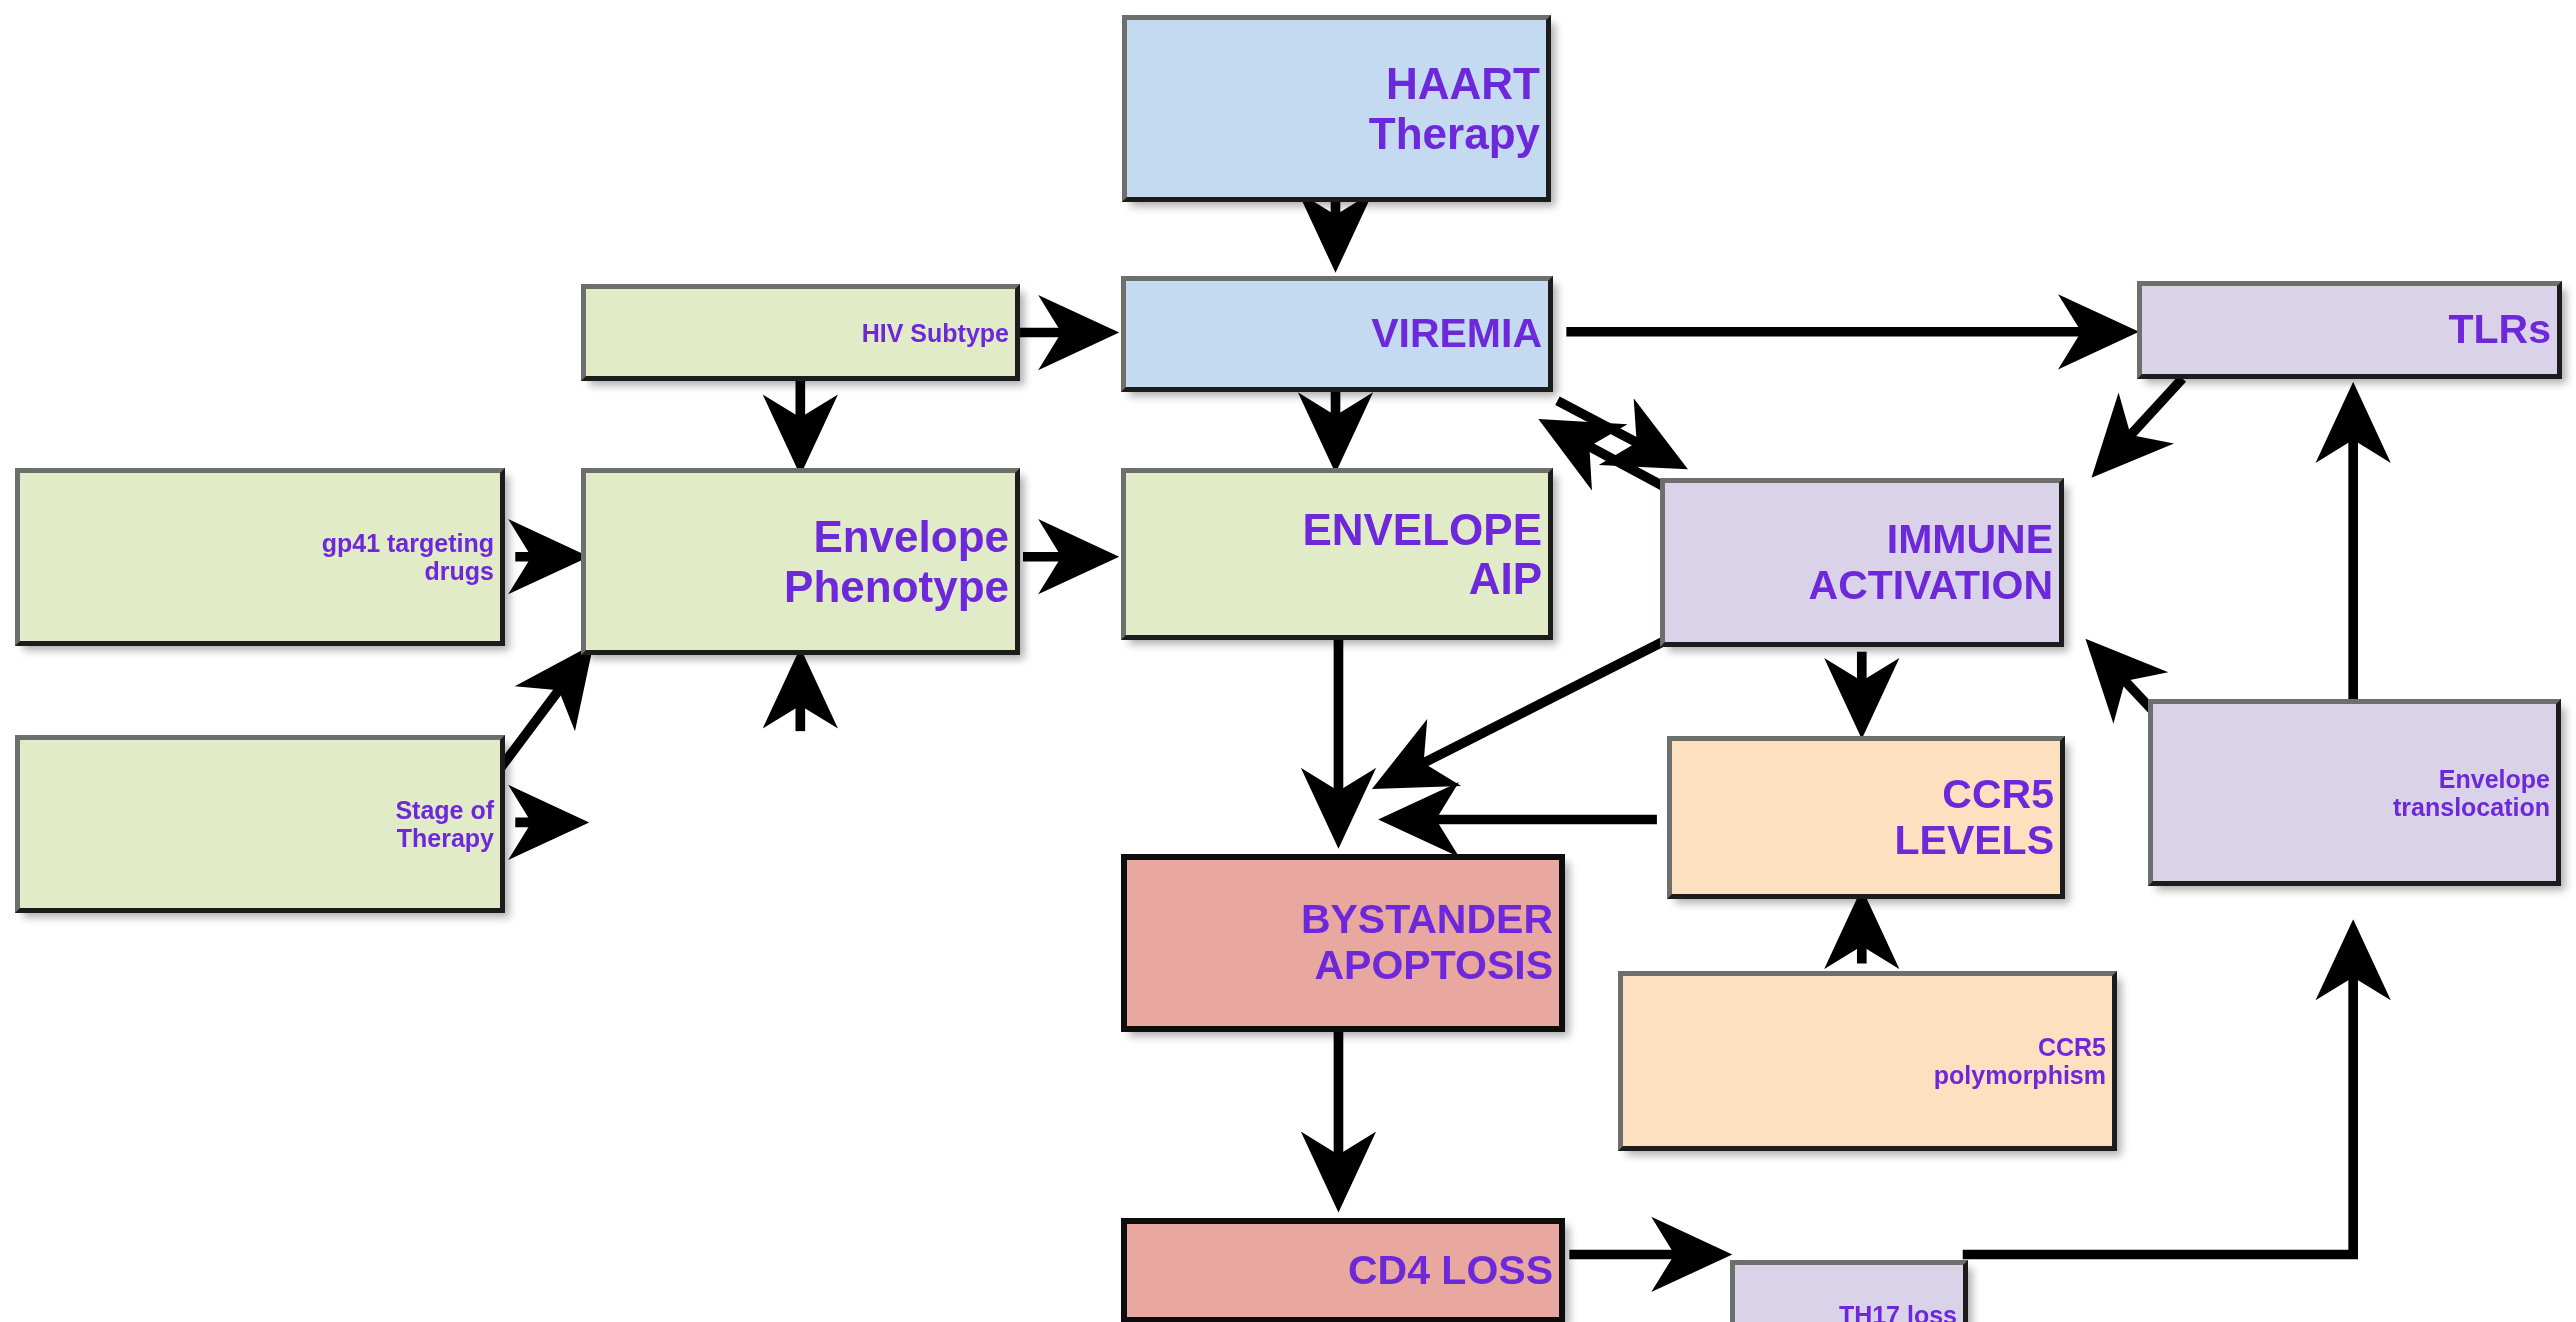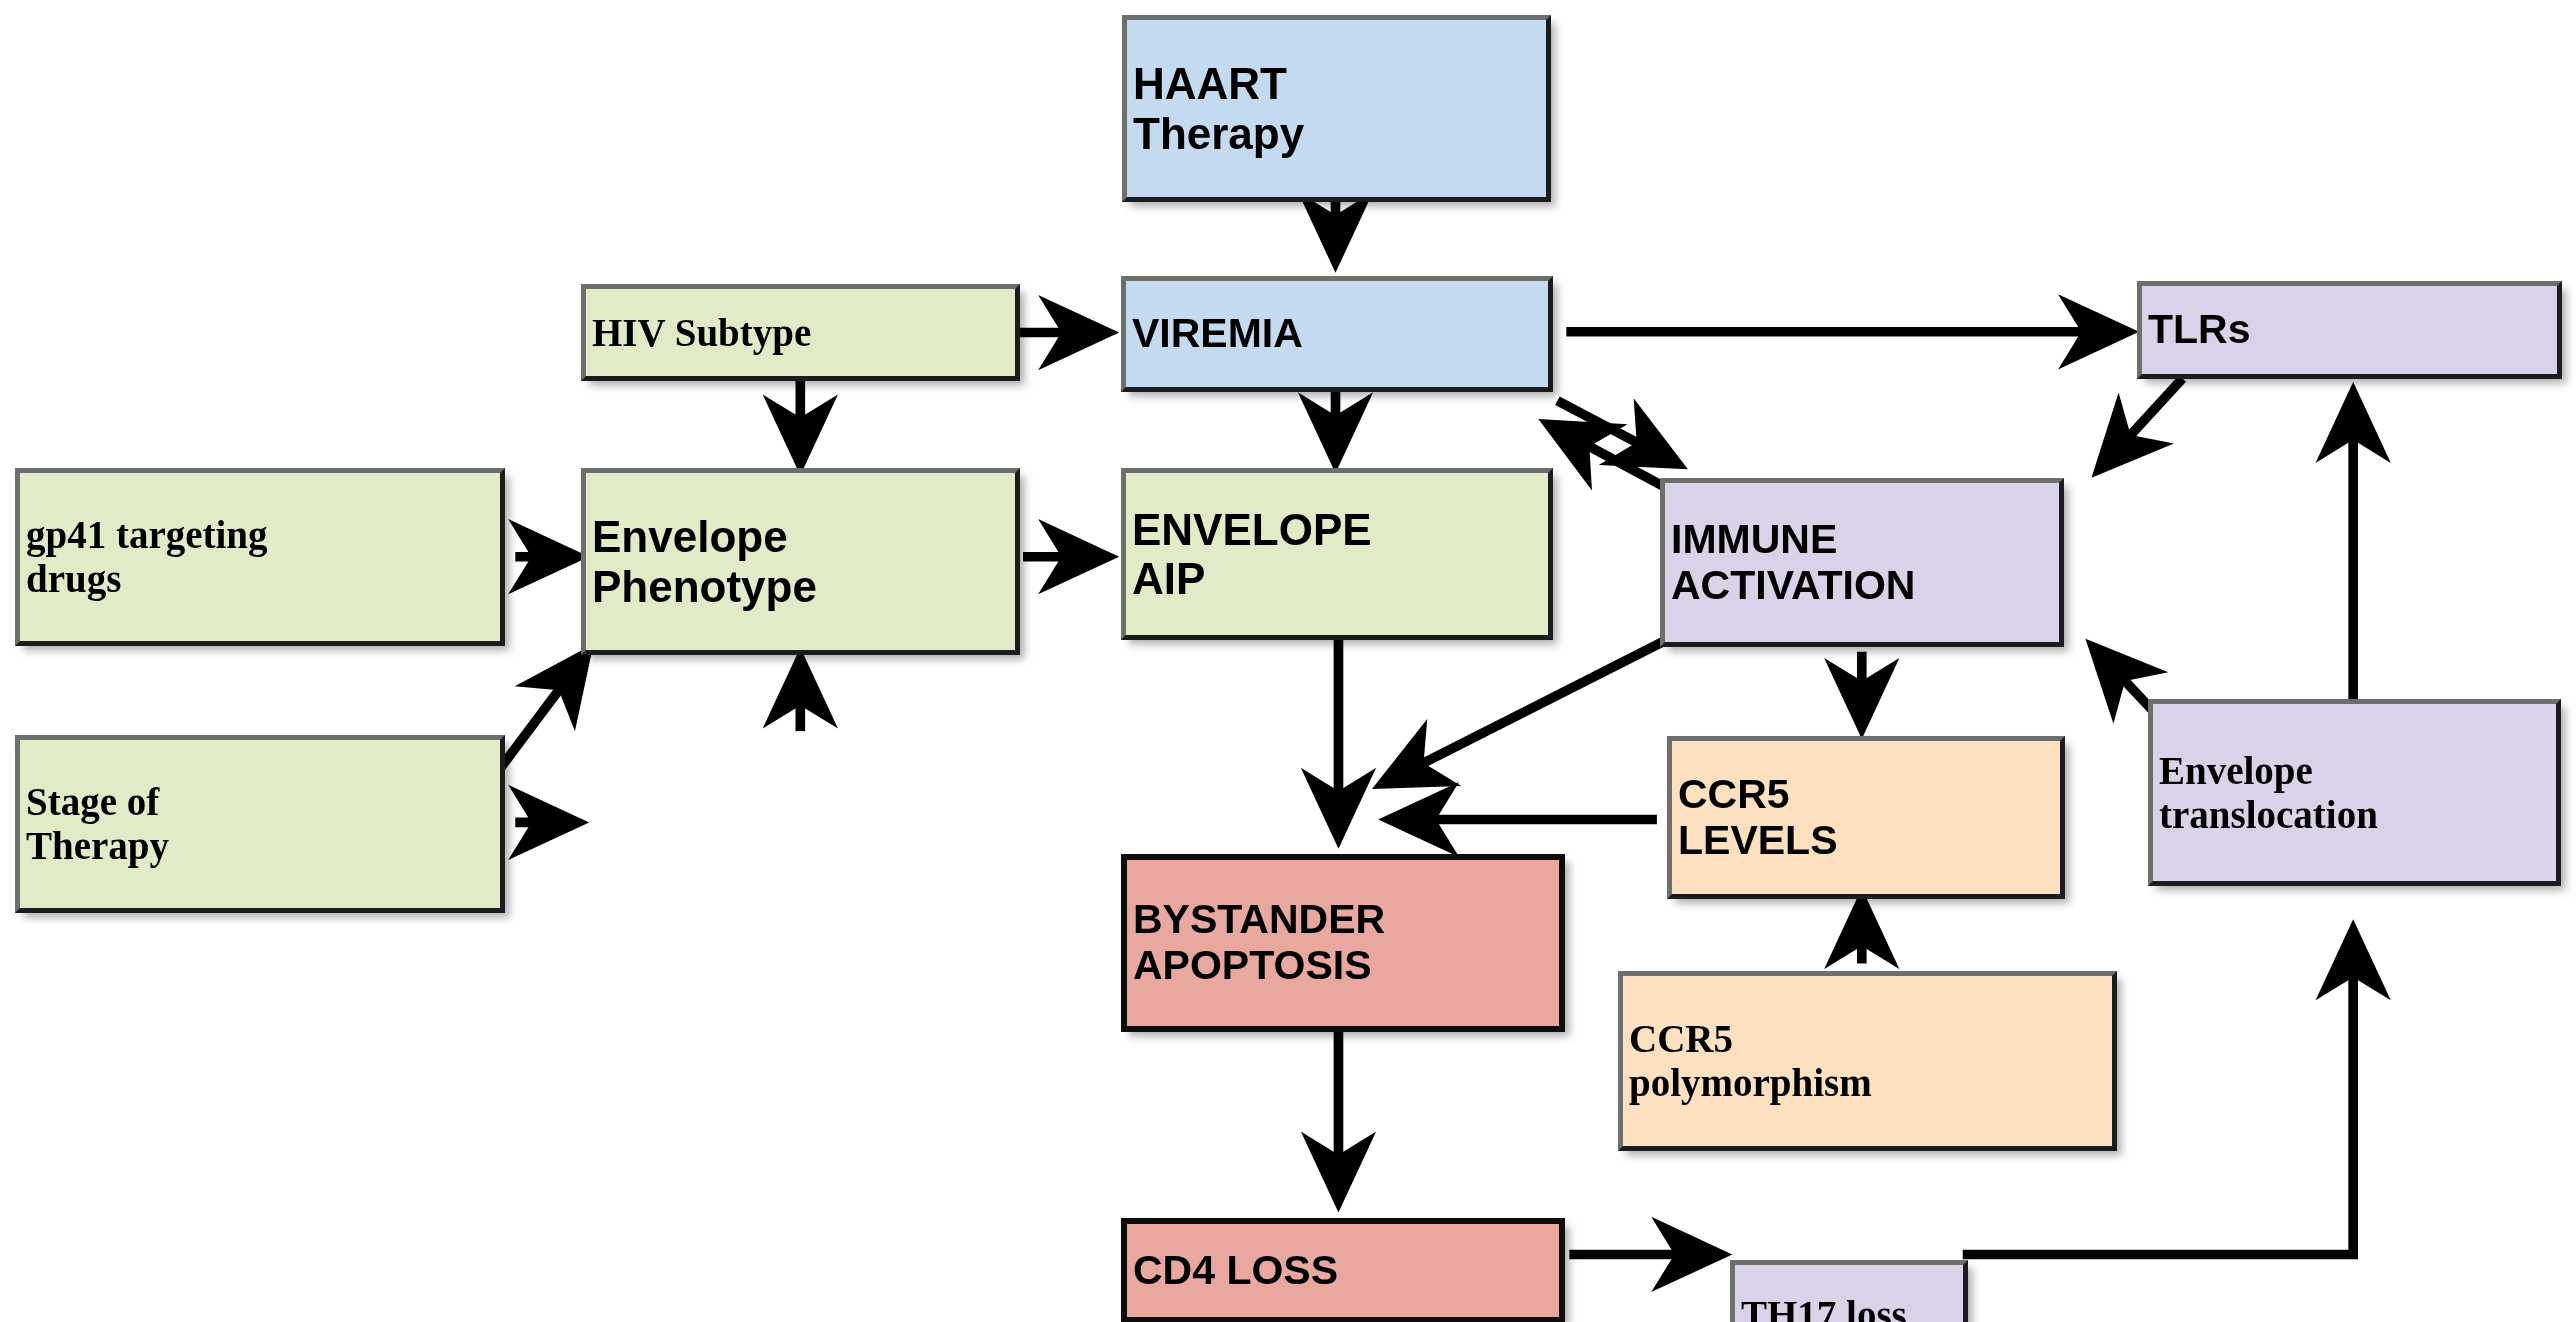--- a/index.html
+++ b/index.html
@@ -13,23 +13,23 @@
     font-family:"Liberation Sans", sans-serif;
   }
   #edges{position:absolute;left:0;top:0;width:2576px;height:1322px;pointer-events:none;}
 
   .node{
     position:absolute;
     box-sizing:border-box;
     display:flex;
     align-items:center;
     justify-content:center;
-    text-align:left;
+    text-align:right;
     line-height:1.12;
-    color:#000000;
+    color:#6d28d9;
     border-style:solid;
     border-width:5.2px;
     border-top-color:#6c6f6b;
     border-left-color:#6c6f6b;
     border-right-color:#1c1c1c;
     border-bottom-color:#1c1c1c;
     box-shadow:6.7px 6.7px 8.2px -1.5px rgba(0,0,0,0.32);
     z-index:5;
   }
   .node .lbl{display:block;width:100%;padding:0 6px;}
@@ -46,21 +46,21 @@
     border-width:6.7px;
     border-top-color:#0d0d0d;
     border-left-color:#0d0d0d;
     border-right-color:#0d0d0d;
     border-bottom-color:#0d0d0d;
     margin-top:15px;
   }
 
   .fs-big   {font-size:44px;font-weight:bold;}
   .fs-med   {font-size:41px;font-weight:bold;}
-  .fs-reg   {font-size:39px;font-weight:bold;font-family:Liberation Serif, serif;}
+  .fs-reg   {font-size:25px;font-weight:bold;}
 </style>
 </head>
 <body>
 
 <div id="canvas">
 
   <svg id="edges" viewBox="0 0 3470 1781" xmlns="http://www.w3.org/2000/svg">
     <defs>
       <marker id="ah" markerWidth="9" markerHeight="9" refX="7.2" refY="4.5" orient="auto" markerUnits="strokeWidth">
         <path d="M0,0.6 L8.4,4.5 L0,8.4 L2.4,4.5 Z" fill="#000000"></path>

